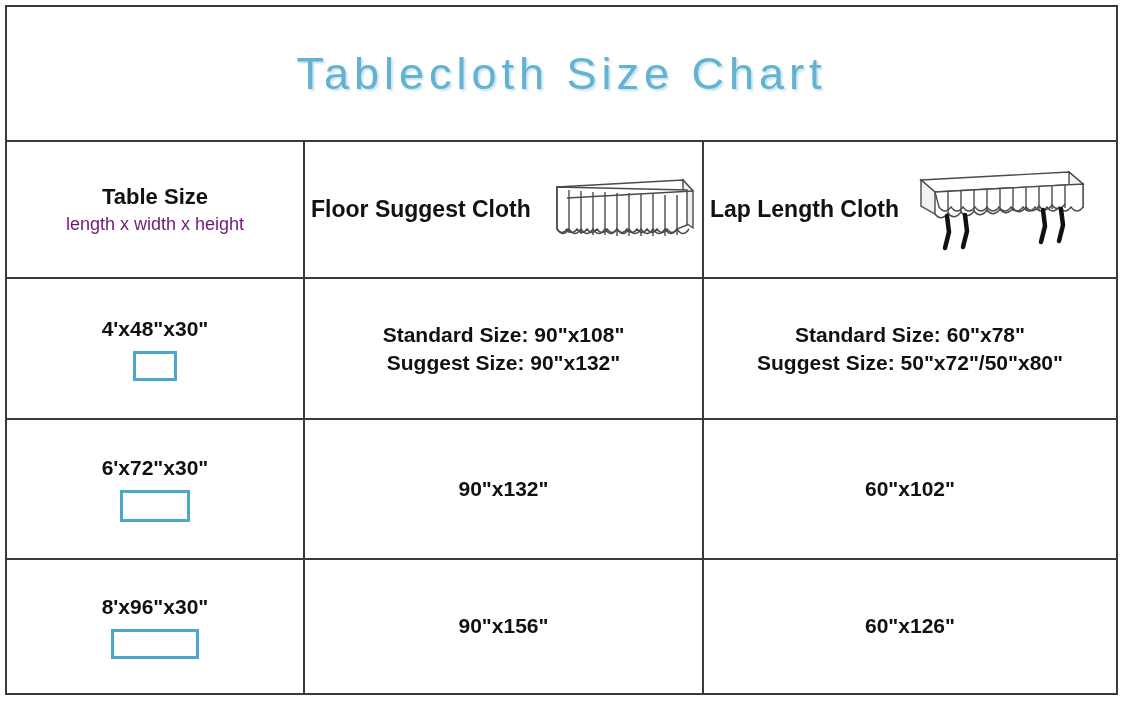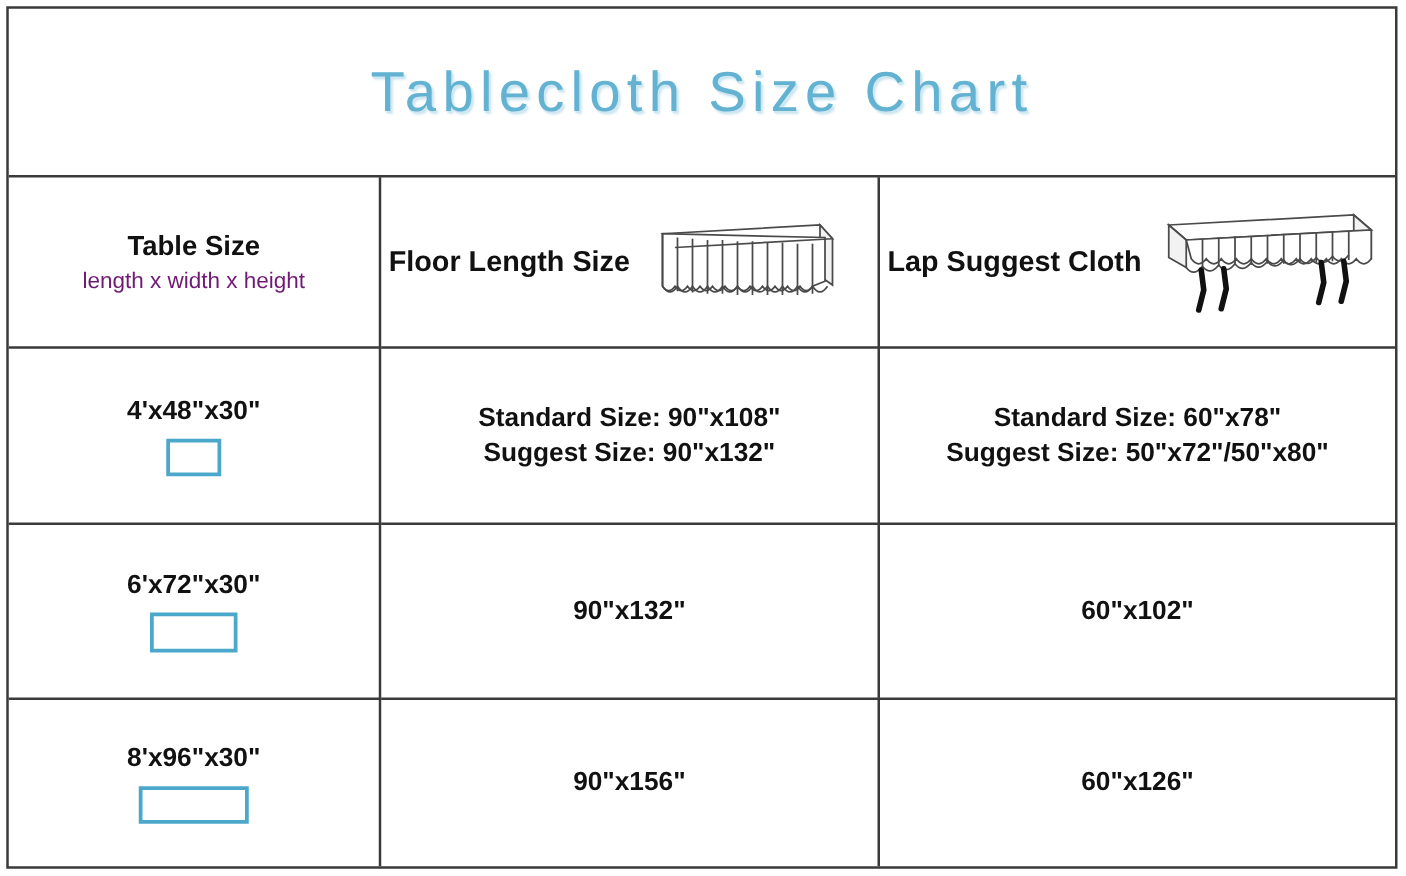--- a/index.html
+++ b/index.html
@@ -155,21 +155,21 @@
       </tr>
 
       <tr class="row-header">
         <td>
           <div class="hdr-size-main">Table Size</div>
           <div class="hdr-size-sub">length x width x height</div>
         </td>
 
         <td>
           <div class="hdr-flex">
-            <span class="hdr-label">Floor Length Size</span>
+            <span class="hdr-label">Floor Suggest Cloth</span>
             <span class="hdr-art">
               <svg width="160" height="78" viewBox="0 0 160 78" xmlns="http://www.w3.org/2000/svg">
                 <g fill="none" stroke="#4a4a4a" stroke-width="1.4">
 
                   <polygon points="22,16 148,9 158,20 32,27" fill="#ffffff"></polygon>
 
                   <polygon points="148,9 158,20 158,57 148,50" fill="#f2f2f2"></polygon>
 
                   <path d="M22,16 L22,58 q5,7 10,0 q5,7 10,0 q5,7 10,0 q5,7 10,0 q5,7 10,0 q5,7 10,0 q5,7 10,0 q5,7 10,0 q5,7 10,0 q5,7 10,0 q5,7 10,0 q5,7 10,0 L152,54 L152,19 Z" fill="#ffffff" transform="translate(0,0)"></path>
 
@@ -190,21 +190,21 @@
 
                   <line x1="32" y1="27" x2="158" y2="20"></line>
                 </g>
               </svg>
             </span>
           </div>
         </td>
 
         <td>
           <div class="hdr-flex">
-            <span class="hdr-label">Lap Suggest Cloth</span>
+            <span class="hdr-label">Lap Length Cloth</span>
             <span class="hdr-art">
               <svg width="185" height="96" viewBox="0 0 185 96" xmlns="http://www.w3.org/2000/svg">
                 <g fill="none" stroke="#4a4a4a" stroke-width="1.4">
 
                   <polygon points="18,18 166,10 180,22 32,30" fill="#ffffff"></polygon>
 
                   <polygon points="166,10 180,22 180,45 166,38" fill="#f2f2f2"></polygon>
 
                   <polygon points="18,18 32,30 32,52 18,44" fill="#f2f2f2"></polygon>
 

